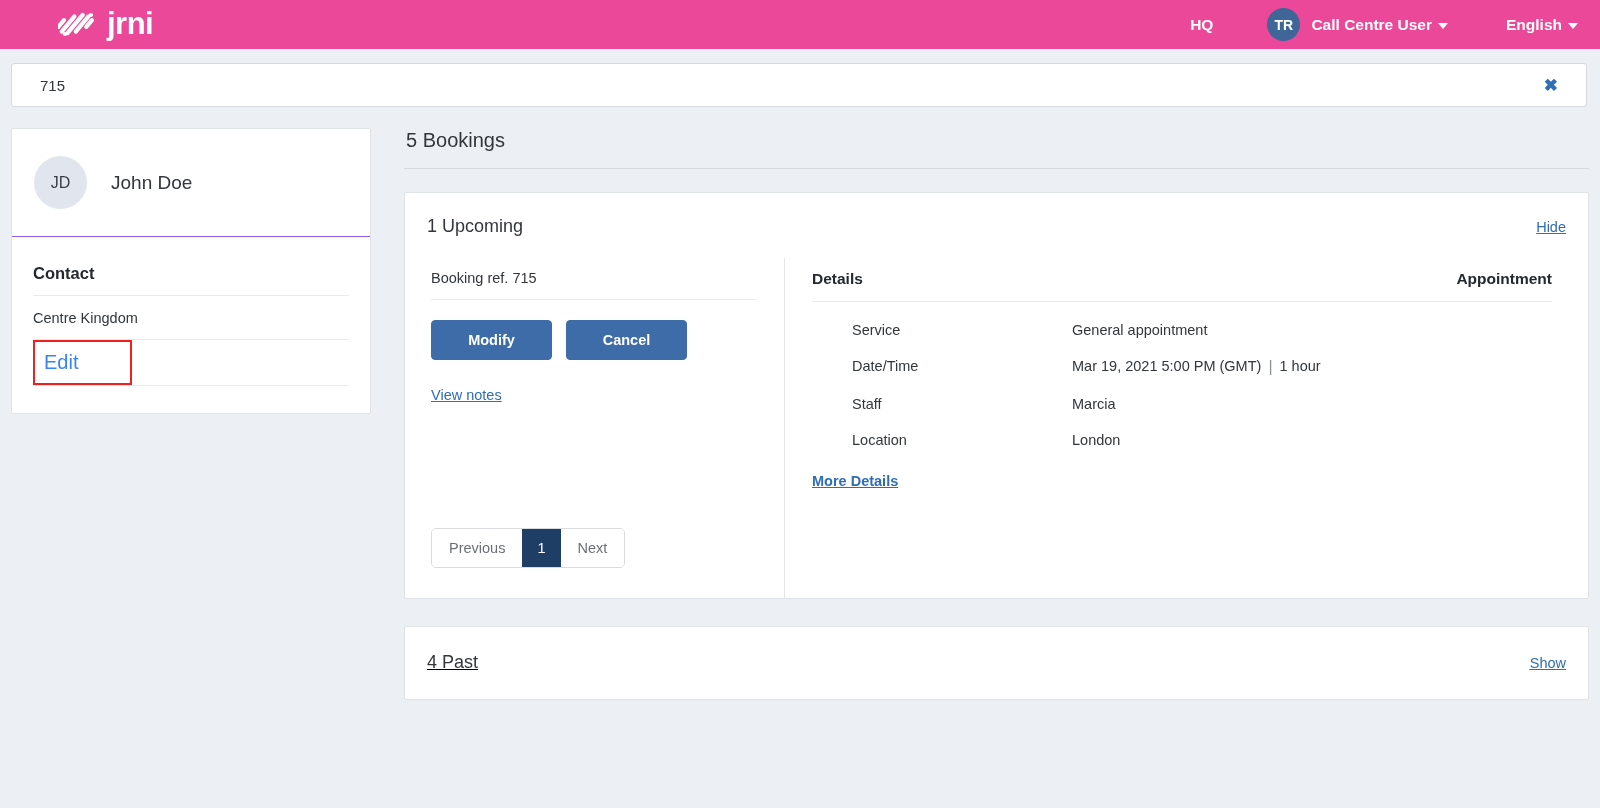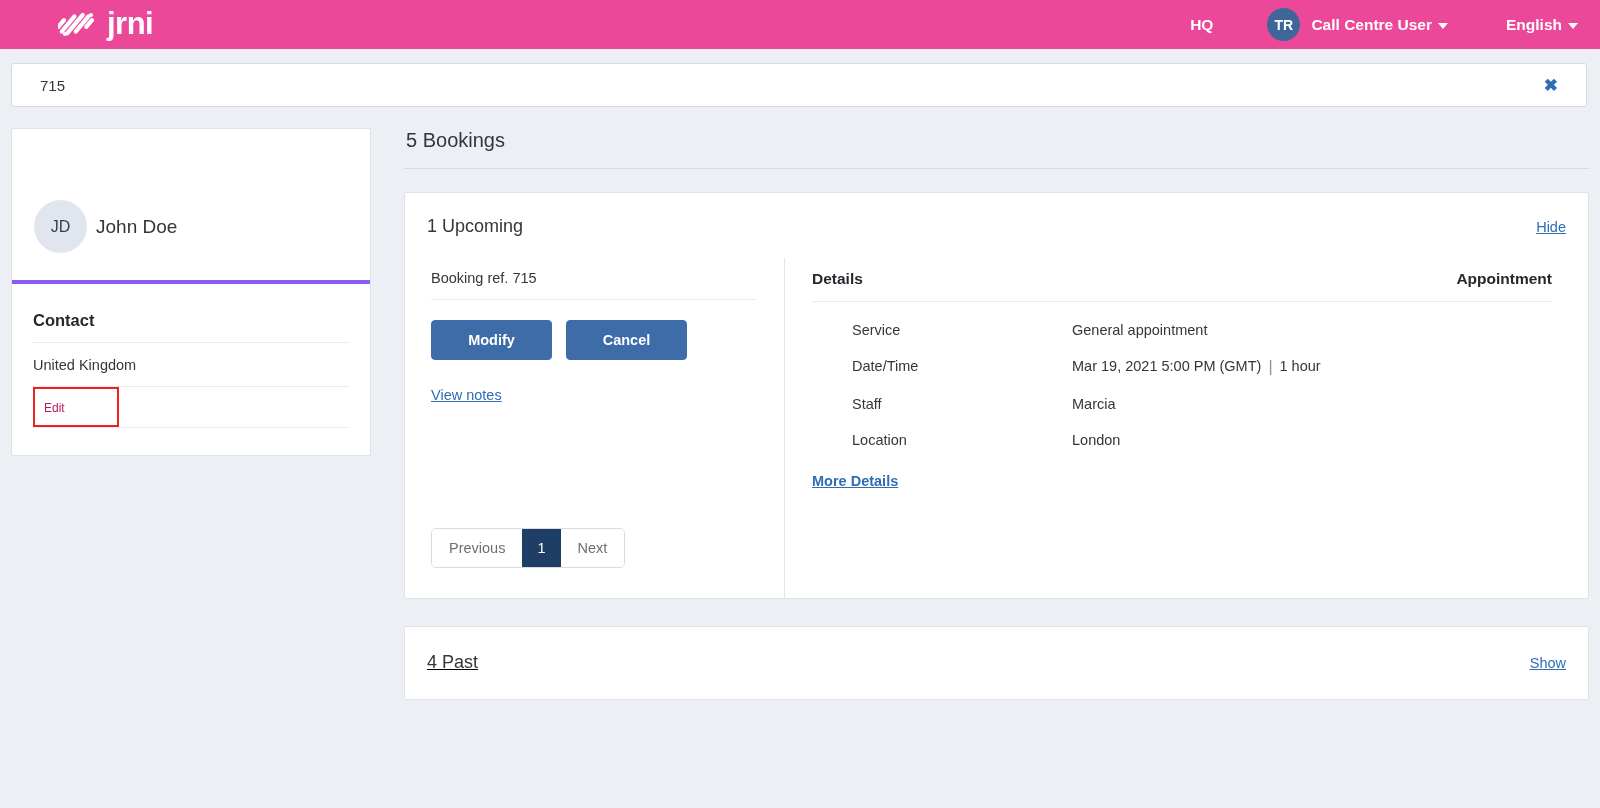--- a/index.html
+++ b/index.html
@@ -105,24 +105,23 @@
   
   .customer-card {
     width: 360px;
     background: #ffffff;
     border: 1px solid #dfe3e8;
     border-radius: 2px;
     flex: none;
   }
   .customer-head {
     display: flex; align-items: center;
-    gap: 9px;
+    gap: 24px;
     padding: 27px 22px 27px 22px;
-    border-bottom: 4px solid #8b5cf6;
-    margin-top: 44px;
+    border-bottom: 1px solid #8b5cf6;
   }
   .avatar-lg {
     width: 53px; height: 53px; border-radius: 50%;
     background: #e1e6ee;
     color: #3a3f45;
     font-size: 16px;
     display: flex; align-items: center; justify-content: center;
     flex: none;
   }
   .customer-name { font-size: 19px; color: #32373c; }
@@ -141,21 +140,21 @@
   .edit-row {
     border-top: 1px solid #e7eaee;
     padding: 0;
   }
   .edit-box {
     display: inline-block;
     border: 2px solid #ee2020;
     padding: 9px 52px 9px 9px;
     margin: 0;
   }
-  .edit-link { color: #be185d; font-size: 12px; text-decoration: none; }
+  .edit-link { color: #3b82f6; font-size: 20px; text-decoration: none; }
   .bottom-rule { border-top: 1px solid #e7eaee; margin-top: 0; height: 1px; }
 
   
   .main-col { flex: 1; min-width: 0; }
   .bookings-title {
     font-size: 20px; color: #32373c;
     padding: 1px 0 16px 2px;
   }
   .bookings-rule { border-bottom: 1px solid #d5dade; margin-bottom: 23px; }
 
@@ -301,21 +300,21 @@
 
 <div class="content">
 
   <div class="customer-card">
     <div class="customer-head">
       <div class="avatar-lg">JD</div>
       <div class="customer-name">John Doe</div>
     </div>
     <div class="contact-body">
       <div class="contact-title">Contact</div>
-      <div class="contact-row">United Kingdom</div>
+      <div class="contact-row">Centre Kingdom</div>
       <div class="edit-row">
         <span class="edit-box">
           <a class="edit-link" href="#">Edit</a>
         </span>
       </div>
       <div class="bottom-rule"></div>
     </div>
   </div>
 
   <div class="main-col">

